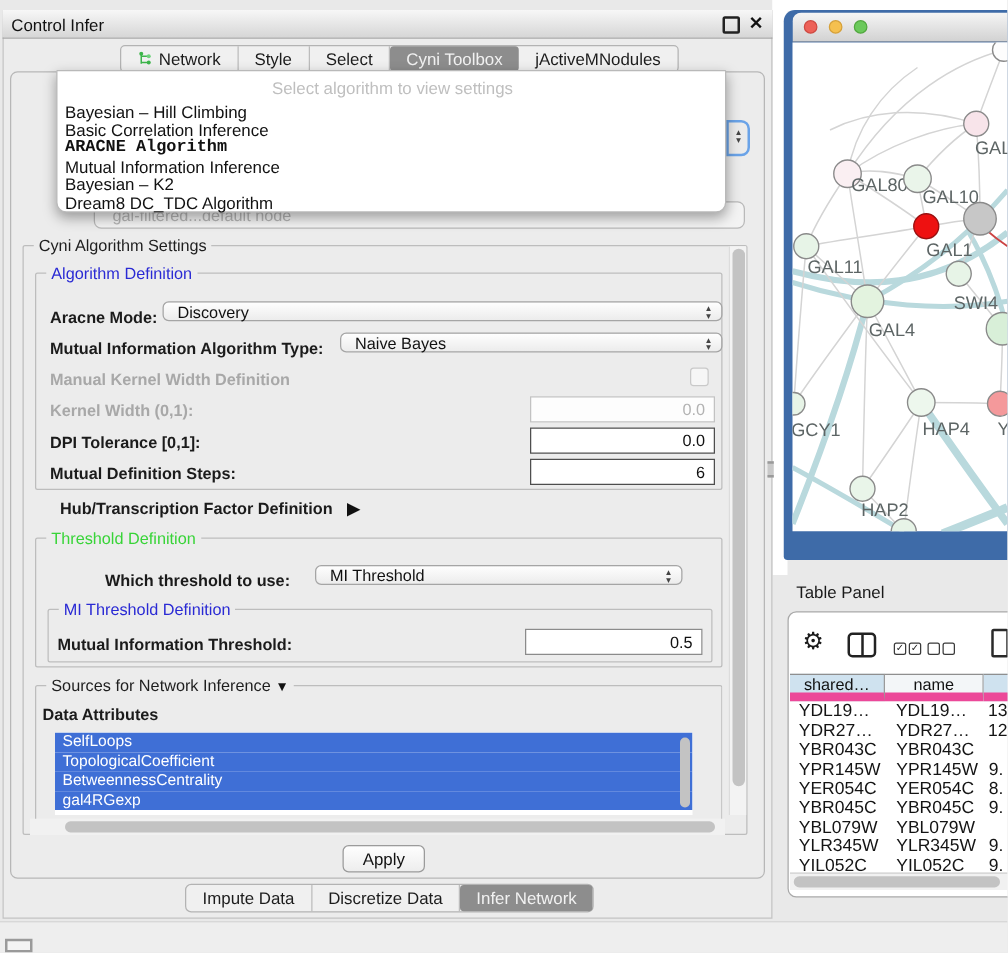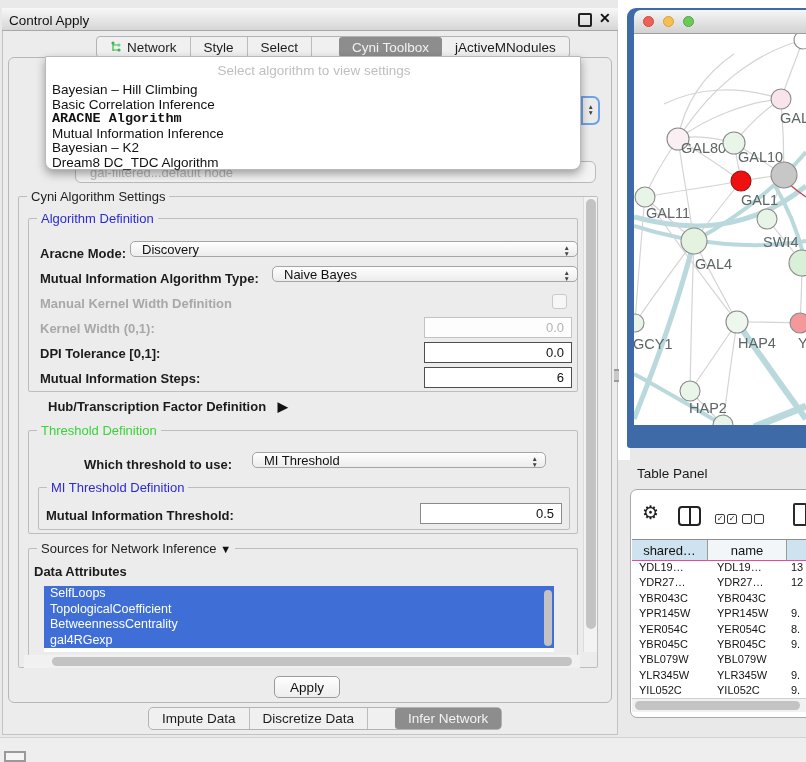--- a/index.html
+++ b/index.html
@@ -12,21 +12,21 @@
      background:linear-gradient(#f7f7f7,#d6d6d6);border-bottom:1px solid #a8a8a8;box-sizing:border-box;}
   .cp-title{left:9px;top:13px;font-size:13.5px;color:#111;}
   .float-ic{left:578px;top:13px;width:10px;height:10px;border:2px solid #222;border-radius:2px;}
   .close-ic{left:599px;top:10px;font-size:14px;font-weight:bold;color:#111;}
   
   .tabstrip{left:96px;top:36px;height:22px;display:flex;align-items:stretch;
      border:1px solid #b3b3b3;border-radius:4px;background:#f0f0f0;box-sizing:border-box;}
   .tab{display:flex;align-items:center;gap:5px;padding:0 13px;font-size:13.5px;color:#1c1c1c;
      border-right:1px solid #bcbcbc;}
   .tab:last-child{border-right:none;}
-  .tab.sel{background:#8d8d8d;color:#f2f2f2;border-radius:3px;border-right:none;margin-left:27px;}
+  .tab.sel{background:#8d8d8d;color:#f2f2f2;border-radius:3px;border-right:none;}
   
   .inner-panel{left:8px;top:57px;width:604px;height:646px;border:1px solid #b7b7b7;border-radius:6px;
      background:#ececec;box-sizing:border-box;}
   
   .group{border:1px solid #bdbdbd;border-radius:2px;box-sizing:border-box;}
   .legend{position:absolute;top:-8px;left:8px;background:#ececec;padding:0 4px;font-size:13px;color:#1e1e1e;white-space:nowrap;}
   .legend.blue{color:#2a2ad4;}
   .legend.green{color:#38d438;}
   .blabel{font-size:13px;font-weight:bold;color:#1b1b1b;white-space:nowrap;}
   .glabel{font-size:13px;font-weight:bold;color:#a8a8a8;white-space:nowrap;}
@@ -74,36 +74,36 @@
   
   .tp-title{left:637px;top:466px;font-size:13.5px;color:#1a1a1a;}
   .tbl-win{left:630px;top:489px;width:180px;height:229px;background:#fff;border:1px solid #a9a9a9;
      border-radius:7px 0 0 7px;box-sizing:border-box;}
   .ticon{color:#1a1a1a;}
   .colsplit{width:23px;height:20px;border:2px solid #222;border-radius:4px;box-sizing:border-box;}
   .colsplit div{width:2px;height:100%;background:#222;margin:0 auto;}
   .mini-chk{width:10px;height:10px;border:1.5px solid #3a3a3a;border-radius:2px;box-sizing:border-box;
      font-size:8px;line-height:8px;color:#222;text-align:center;position:absolute;top:0;}
   .hdr-cell{height:22px;box-sizing:border-box;border-right:1px solid #9a9a9a;border-top:1px solid #8f8f8f;
-     border-bottom:1px solid #ec4899;font-size:13px;color:#111;display:flex;align-items:center;justify-content:center;}
-  .t-row{display:flex;height:15.4px;align-items:flex-start;font-size:11px;color:#141414;}
+     border-bottom:7px solid #ec4899;font-size:13px;color:#111;display:flex;align-items:center;justify-content:center;}
+  .t-row{display:flex;height:15.4px;align-items:flex-end;font-size:14px;color:#141414;}
   .t-row span{display:block;white-space:nowrap;overflow:hidden;}
   .c1{width:75px;padding-left:7px;box-sizing:border-box;}
   .c2{width:79px;padding-left:10px;box-sizing:border-box;}
   .c3{padding-left:5px;}
 </style>
 </head>
 <body>
 
 <div class="abs" style="left:618px;top:0;width:12px;height:460px;background:#fff;"></div>
 <div class="abs" style="left:618px;top:0;width:188px;height:9px;background:#fff;"></div>
 
 <div class="abs cp"></div>
 <div class="abs cp-titlebar"></div>
-<div class="abs cp-title">Control Apply</div>
+<div class="abs cp-title">Control Infer</div>
 <div class="abs float-ic"></div>
 <div class="abs close-ic">✕</div>
 
 <div class="abs tabstrip">
   <div class="tab">
     <span style="display:inline-block;width:12px;height:12px;">
       <svg width="12" height="12" viewBox="0 0 12 12">
           <path d="M3 2 L3 10 M3 4 L9 4 M3 9 L9 9" stroke="#3cb54a" stroke-width="1.2" fill="none"></path>
           <circle cx="3" cy="2" r="1.6" fill="#3cb54a"></circle>
           <circle cx="9" cy="4" r="1.6" fill="#6fd17c"></circle>
@@ -160,21 +160,21 @@
       <span>▲</span>
       <span>▼</span>
     </span>
 </div>
 <div class="abs glabel" style="left:40px;top:296px;">Manual Kernel Width Definition</div>
 <div class="abs chk" style="left:552px;top:294px;"></div>
 <div class="abs glabel" style="left:40px;top:321px;">Kernel Width (0,1):</div>
 <div class="abs field dis" style="left:424px;top:317px;width:148px;">0.0</div>
 <div class="abs blabel" style="left:40px;top:346px;">DPI Tolerance [0,1]:</div>
 <div class="abs field" style="left:424px;top:342px;width:148px;">0.0</div>
-<div class="abs blabel" style="left:40px;top:371px;">Mutual Information Steps:</div>
+<div class="abs blabel" style="left:40px;top:371px;">Mutual Definition Steps:</div>
 <div class="abs field" style="left:424px;top:367px;width:148px;">6</div>
 
 <div class="abs blabel" style="left:48px;top:399px;">
   <span>Hub/Transcription Factor Definition</span>
   <span style="margin-left:8px;font-size:13px;color:#111;">▶</span>
 </div>
 
 <div class="abs group" style="left:28px;top:430px;width:550px;height:104px;">
   <span class="legend green">Threshold Definition</span>
 </div>

